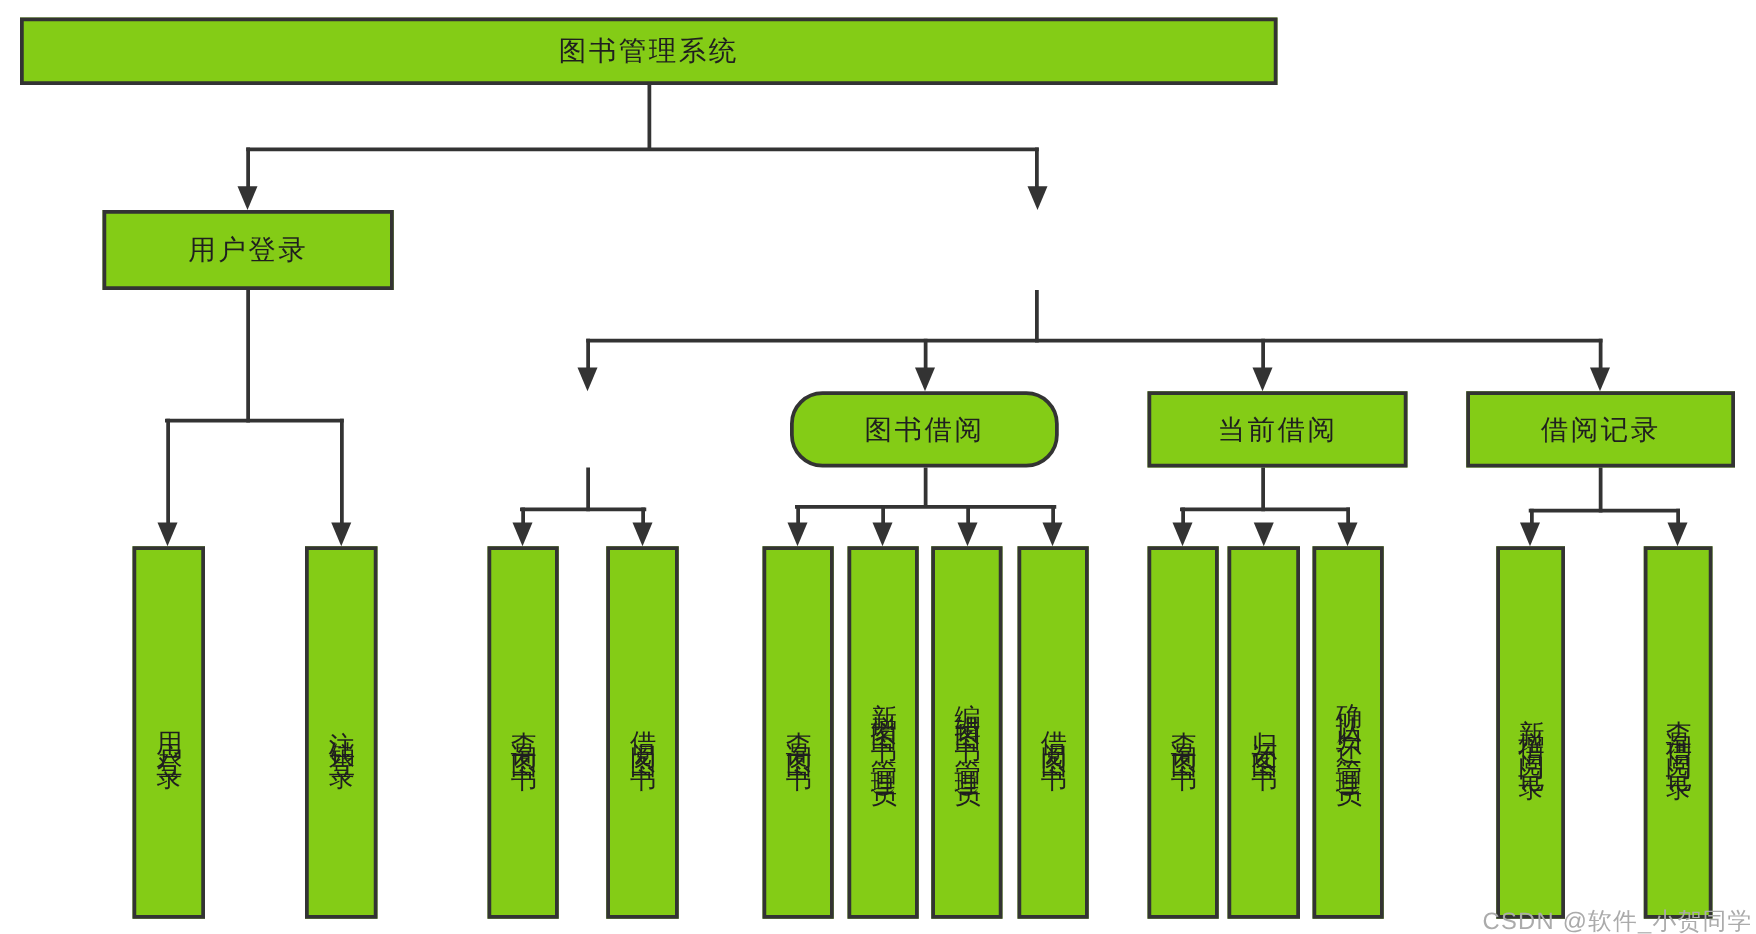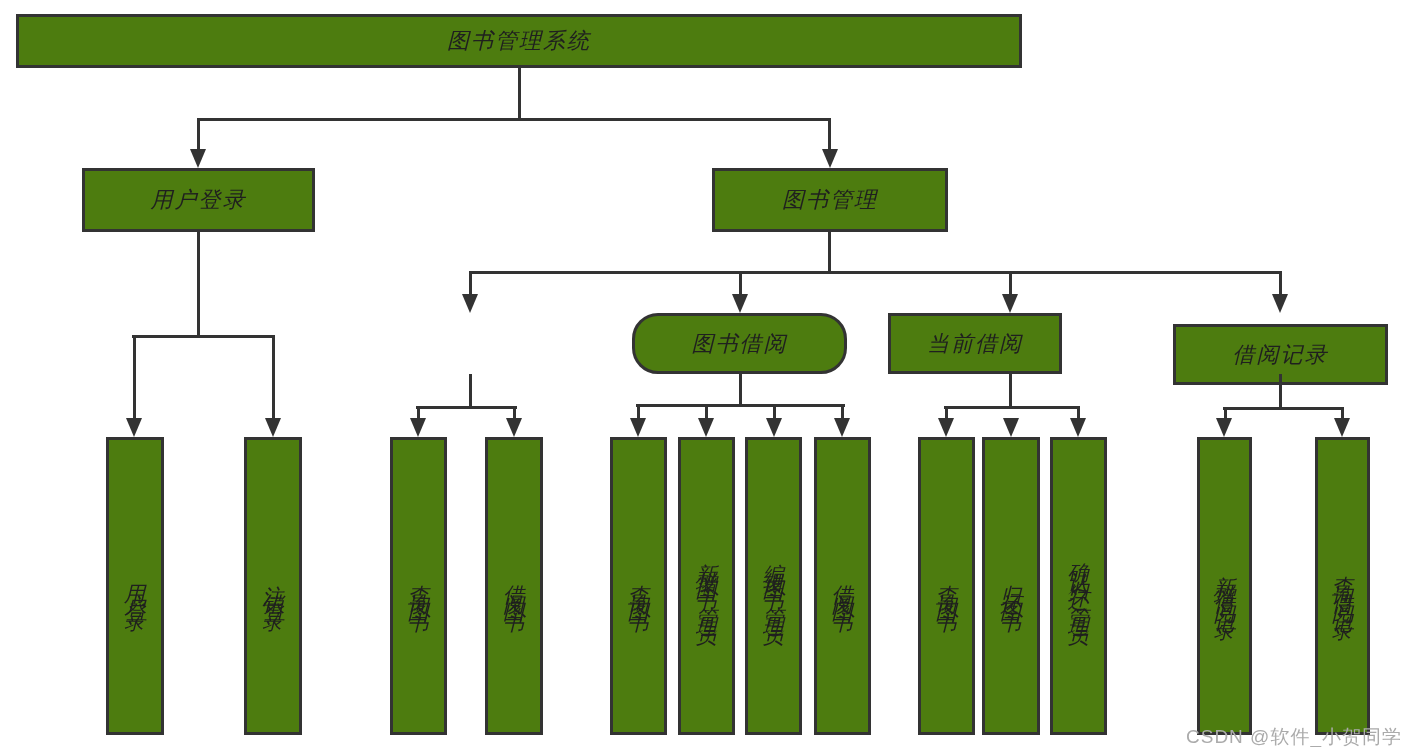--- a/index.html
+++ b/index.html
@@ -7,26 +7,25 @@
     position:relative;
     width:1405px;height:747px;
     background:#ffffff;
     font-family:"Liberation Sans","DejaVu Sans",sans-serif;
     overflow:hidden;
   }
   .node{
     position:absolute;
     box-sizing:border-box;
     border:3px solid #333333;
-    background:#4d7c0f;
+    background:#84cc16;
     display:flex;
     align-items:center;
     justify-content:center;
     color:#1f1f1f;
-    font-style:italic;
   }
   .node.h{ font-size:22px; letter-spacing:2px; }
   .node.leaf{ font-size:21px; }
   .vtext{
     writing-mode:vertical-rl;
     text-orientation:mixed;
     letter-spacing:9px;
     line-height:1;
     white-space:nowrap;
   }
@@ -59,23 +58,20 @@
   <div class="vl" style="left:518px;top:66px;height:54px;"></div>
   <div class="hl" style="left:197px;top:118px;width:634px;"></div>
   <div class="vl" style="left:197px;top:118px;height:34px;"></div>
   <div class="vl" style="left:828px;top:118px;height:34px;"></div>
   <div class="arrow" style="left:190px;top:149px;"></div>
   <div class="arrow" style="left:822px;top:149px;"></div>
 
   <div class="node h" style="left:82px;top:168px;width:233px;height:64px;">
     <span>用户登录</span>
   </div>
-  <div class="node h" style="left:712px;top:168px;width:236px;height:64px;">
-    <span>图书管理</span>
-  </div>
 
   <div class="vl" style="left:197px;top:232px;height:106px;"></div>
   <div class="hl" style="left:132px;top:335px;width:143px;"></div>
   <div class="vl" style="left:133px;top:335px;height:84px;"></div>
   <div class="vl" style="left:272px;top:335px;height:84px;"></div>
   <div class="arrow" style="left:126px;top:418px;"></div>
   <div class="arrow" style="left:265px;top:418px;"></div>
 
   <div class="vl" style="left:828px;top:232px;height:42px;"></div>
   <div class="hl" style="left:469px;top:271px;width:813px;"></div>
@@ -84,24 +80,24 @@
   <div class="vl" style="left:1009px;top:271px;height:26px;"></div>
   <div class="vl" style="left:1279px;top:271px;height:26px;"></div>
   <div class="arrow" style="left:462px;top:294px;"></div>
   <div class="arrow" style="left:732px;top:294px;"></div>
   <div class="arrow" style="left:1002px;top:294px;"></div>
   <div class="arrow" style="left:1272px;top:294px;"></div>
 
   <div class="node h" style="left:632px;top:313px;width:215px;height:61px;border-radius:26px;">
     <span>图书借阅</span>
   </div>
-  <div class="node h" style="left:888px;top:313px;width:174px;height:61px;">
+  <div class="node h" style="left:918px;top:313px;width:208px;height:61px;">
     <span>当前借阅</span>
   </div>
-  <div class="node h" style="left:1173px;top:324px;width:215px;height:61px;">
+  <div class="node h" style="left:1173px;top:313px;width:215px;height:61px;">
     <span>借阅记录</span>
   </div>
 
   <div class="vl" style="left:469px;top:374px;height:35px;"></div>
   <div class="hl" style="left:416px;top:406px;width:101px;"></div>
   <div class="vl" style="left:417px;top:406px;height:14px;"></div>
   <div class="vl" style="left:513px;top:406px;height:14px;"></div>
   <div class="arrow" style="left:410px;top:418px;"></div>
   <div class="arrow" style="left:506px;top:418px;"></div>
 

